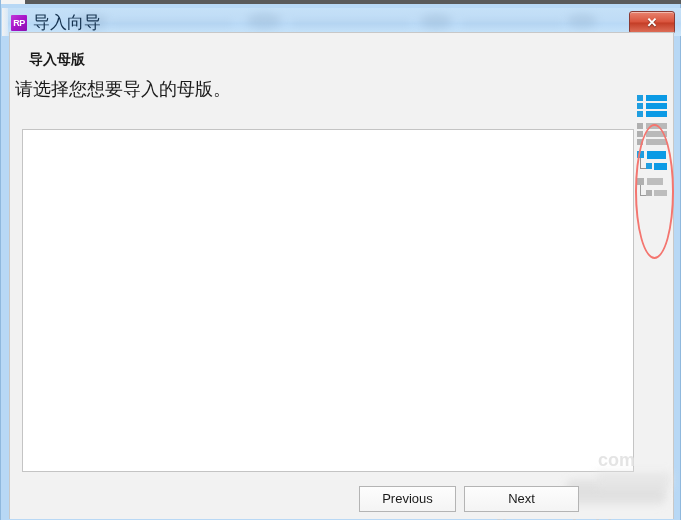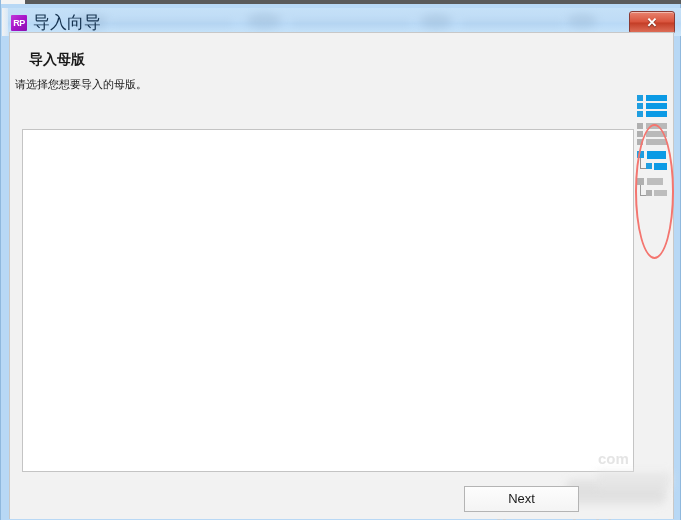--- a/index.html
+++ b/index.html
@@ -143,21 +143,21 @@
     left: 5px; top: 18px;
     font-size: 14px;
     font-weight: bold;
     color: #1a1a1a;
     white-space: nowrap;
     margin-left: 14px;
   }
   .subheading {
     position: absolute;
     left: 5px; top: 44px;
-    font-size: 11px;
+    font-size: 18px;
     color: #1a1a1a;
     white-space: nowrap;
   }
 
   
   .list-panel {
     position: absolute;
     left: 12px; top: 96px;
     width: 612px;
     height: 343px;
@@ -274,21 +274,21 @@
     opacity: 0.8;
     filter: blur(4px);
     pointer-events: none;
   }
   .wm-ghost {
     position: absolute;
     left: 597px; top: 450px;
     width: 58px;
     height: 18px;
     color: #e2e2e2;
-    font-size: 15px;
+    font-size: 18px;
     font-weight: bold;
     opacity: 0.9;
     pointer-events: none;
     font-family: "Liberation Sans", sans-serif;
   }
 </style>
 </head>
 <body>
 
 <div class="window">
@@ -377,19 +377,20 @@
     </div>
 
   </div>
 
   <div class="ellipse"></div>
 
   <div class="wm-smudge"></div>
   <div class="wm-smudge2"></div>
   <div class="wm-ghost">com</div>
 
+  <div class="btn btn-prev">Previous</div>
 
   <div class="btn btn-next">Next</div>
 
 
   <div class="watermark">jingyan.baidu.com</div>
 
 </div>
 
 </body></html>

